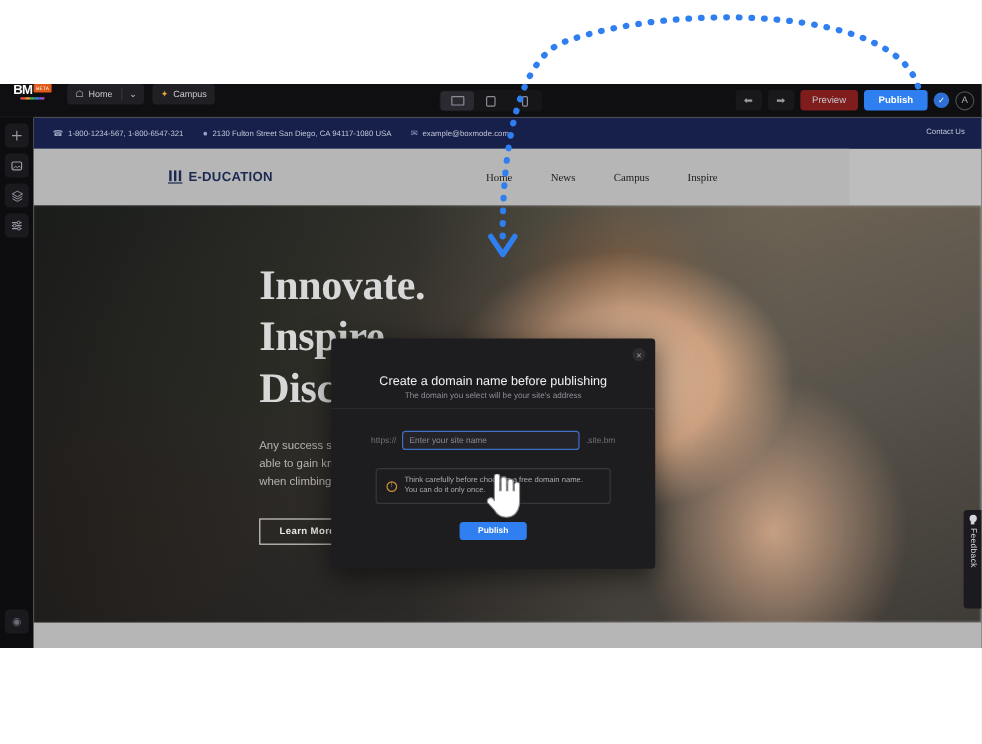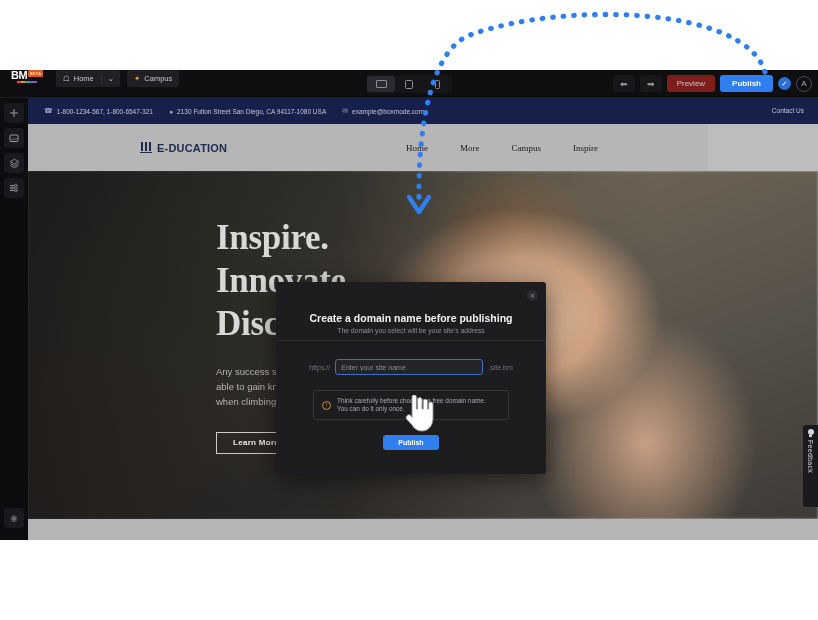--- a/index.html
+++ b/index.html
@@ -234,21 +234,21 @@
   #modal {
     position: absolute; left: 276px; top: 212px;
     width: 270px; height: 192px;
     background: #1d1d20; border-radius: 3px;
     box-shadow: 0 6px 24px rgba(0,0,0,.55);
     z-index: 40;
   }
   #modal-head { height: 58px; position: relative; }
   #modal-title {
     position: absolute; left: 0; right: 0; top: 30px; text-align: center;
-    color: #f2f2f4; font-size: 10.5px; font-weight: bold;
+    color: #f2f2f4; font-size: 10.5px; font-weight: normal;
   }
   #modal-sub {
     position: absolute; left: 0; right: 0; top: 45px; text-align: center;
     color: #8e8e97; font-size: 6.8px;
   }
   #modal-close {
     position: absolute; right: 8px; top: 8px; width: 11px; height: 11px;
     border-radius: 50%; background: #2b2b30; color: #9a9aa3;
     font-size: 6px; display: flex; align-items: center; justify-content: center;
     cursor: pointer;
@@ -413,33 +413,33 @@
               <i></i>
               <i></i>
               <i></i>
             </span>
           <span class="brand-underline"></span>
         </span>
         <span class="brand-name">E-DUCATION</span>
       </div>
       <div id="site-menu">
         <a>Home</a>
-        <a>More</a>
+        <a>News</a>
         <a>Campus</a>
         <a>Inspire</a>
       </div>
     </div>
 
     <div id="hero">
       <div id="hero-photo"></div>
       <div id="hero-shade"></div>
       <div id="hero-copy">
         <div id="hero-title">
+          <div>Innovate.</div>
           <div>Inspire.</div>
-          <div>Innovate.</div>
           <div>Discover.</div>
         </div>
         <p id="hero-para">Any success starts with the first step. By studying with us you will be able to gain knowledge and skills that will be especially useful for you when climbing the career ladder.</p>
         <div id="hero-btns">
           <div class="hero-btn outline">Learn More</div>
           <div class="hero-btn solid">Sign Up</div>
         </div>
       </div>
     </div>
 

